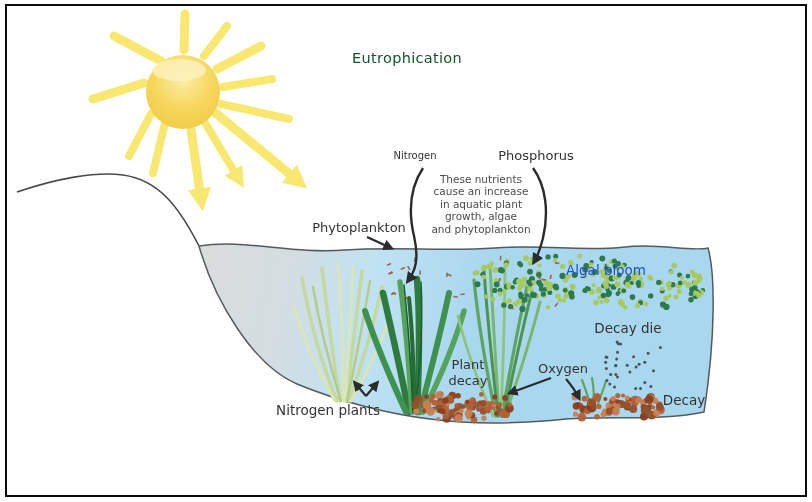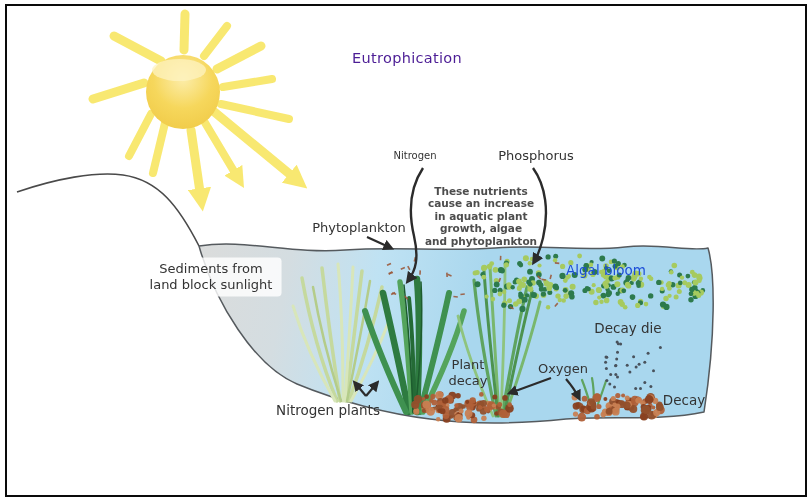--- a/index.html
+++ b/index.html
@@ -6,24 +6,24 @@
   .stage{
     position:relative;width:812px;height:502px;background:#ffffff;overflow:hidden;
     font-family:"DejaVu Sans","Liberation Sans",sans-serif;color:#333;
   }
   .frame{position:absolute;left:5px;top:4px;width:798px;height:489px;border:2px solid #0a0a0a;pointer-events:none;}
   svg.scene{position:absolute;left:0;top:0;}
   .lbl{
     position:absolute;transform:translate(-50%,-50%);
     white-space:pre-line;text-align:center;color:#333;line-height:1.2;
   }
-  .lbl-title{left:407px;top:59px;font-size:14.5px;color:#4c1d95;letter-spacing:.3px;}
+  .lbl-title{left:407px;top:59px;font-size:14.5px;color:#14532d;letter-spacing:.3px;}
   .lbl-nitrogen{left:415px;top:156px;font-size:10px;}
   .lbl-phosphorus{left:536px;top:156px;font-size:13px;}
-  .lbl-note{left:481px;top:216px;font-size:10.5px;font-weight:bold;color:#4d4d4d;line-height:1.18;}
+  .lbl-note{left:481px;top:204px;font-size:10.5px;font-weight:normal;color:#4d4d4d;line-height:1.18;}
   .lbl-phyto{left:359px;top:228px;font-size:13px;}
   .lbl-sediments{
     left:211px;top:277px;font-size:13px;
     background:rgba(255,255,255,.82);padding:4px 9px;border-radius:4px;
   }
   .lbl-bloom{left:606px;top:270px;font-size:13.5px;color:#1d4ed8;}
   .lbl-algaedie{left:628px;top:328px;font-size:13.5px;}
   .lbl-oxygen{left:563px;top:369px;font-size:13px;}
   .lbl-plantdecay{left:468px;top:373px;font-size:13px;}
   .lbl-decay{left:684px;top:400px;font-size:13.5px;}
@@ -626,22 +626,20 @@
 
   <div class="lbl lbl-title">Eutrophication</div>
   <div class="lbl lbl-nitrogen">Nitrogen</div>
   <div class="lbl lbl-phosphorus">Phosphorus</div>
   <div class="lbl lbl-note">These nutrients
 cause an increase
 in aquatic plant
 growth, algae
 and phytoplankton</div>
   <div class="lbl lbl-phyto">Phytoplankton</div>
-  <div class="lbl lbl-sediments">Sediments from
-land block sunlight</div>
   <div class="lbl lbl-bloom">Algal bloom</div>
   <div class="lbl lbl-algaedie">Decay die</div>
   <div class="lbl lbl-oxygen">Oxygen</div>
   <div class="lbl lbl-plantdecay">Plant
 decay</div>
   <div class="lbl lbl-decay">Decay</div>
   <div class="lbl lbl-aquatic">Nitrogen plants</div>
 
   <div class="frame"></div>
 </div>

